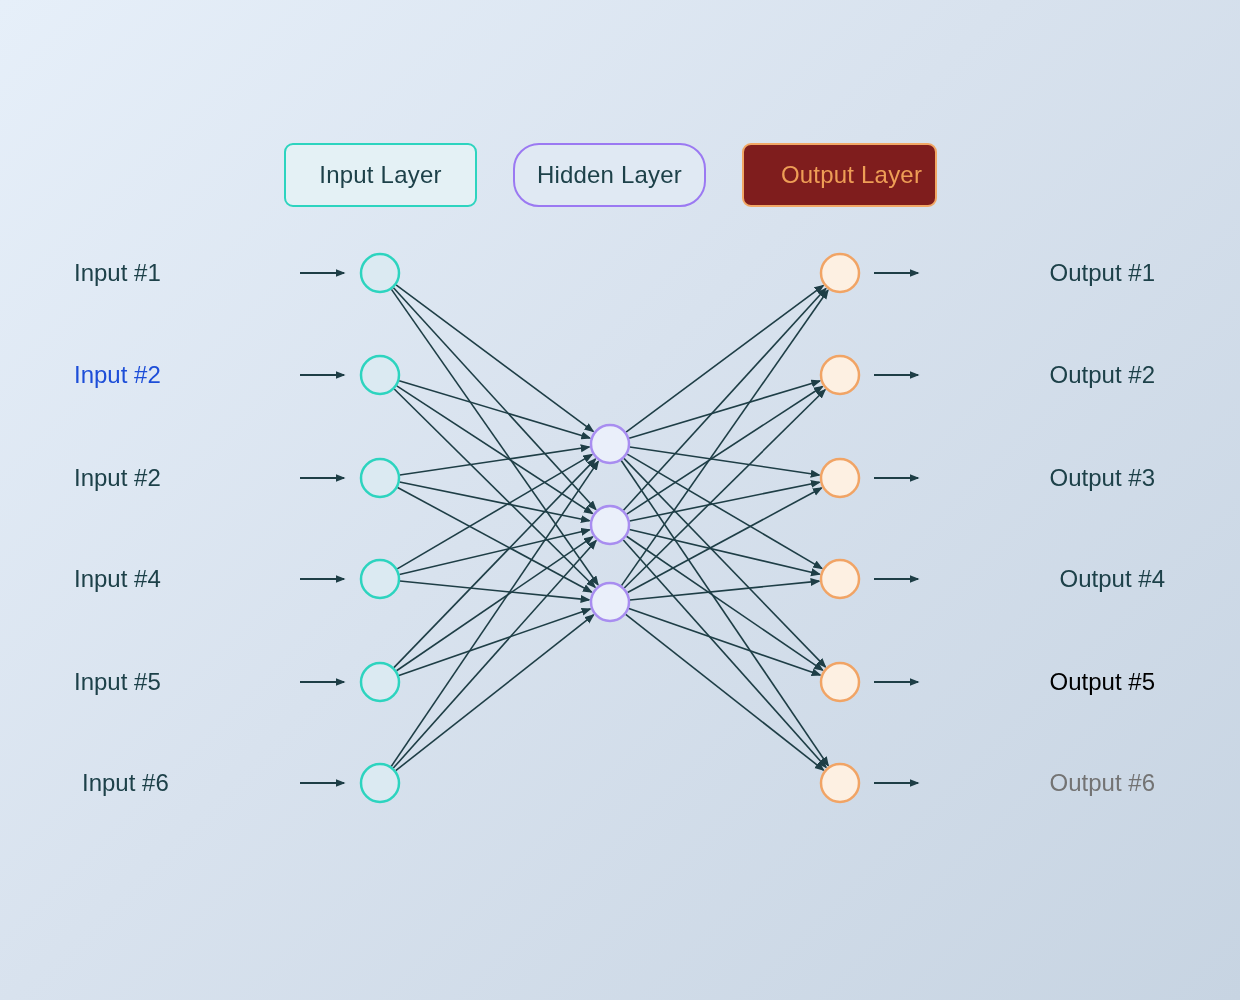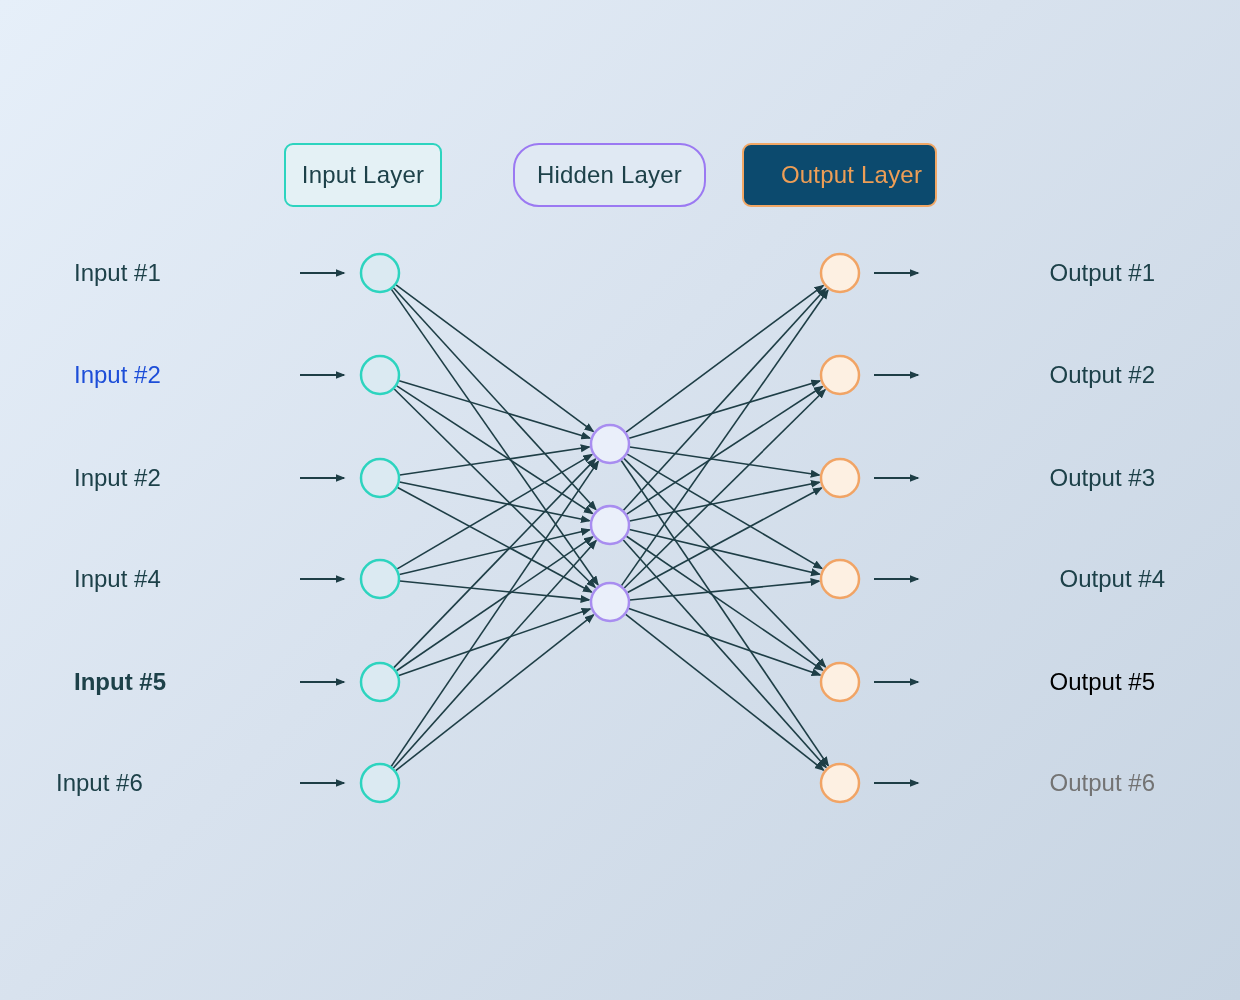--- a/index.html
+++ b/index.html
@@ -10,21 +10,21 @@
   }
   .stage{position:absolute;inset:0;}
   svg#net-svg{position:absolute;left:0;top:0;}
   .legend{position:absolute;top:143px;left:0;width:100%;height:64px;}
   .legend-box{
     position:absolute;top:0;height:64px;box-sizing:border-box;
     border:2px solid;border-radius:9px;
     display:flex;align-items:center;justify-content:center;
     font-size:24px;font-weight:500;letter-spacing:.2px;
   }
-  .legend-input {left:284px;width:158px;}
+  .legend-input {left:284px;width:193px;}
   .legend-hidden{left:513px;width:193px;}
   .legend-output{left:742px;width:195px;}
   .node-label{
     position:absolute;height:34px;line-height:34px;font-size:24px;
     white-space:nowrap;
   }
   .node-label.left {text-align:left;width:220px;}
   .node-label.right{text-align:right;width:220px;}
 </style>
 </head>
@@ -32,21 +32,21 @@
 
 <div class="stage">
 
   <div class="legend">
     <div class="legend-box legend-input" style="border-color: rgb(45, 212, 191); background: rgb(228, 241, 245); color: rgb(29, 65, 73);">
       <span>Input Layer</span>
     </div>
     <div class="legend-box legend-hidden" style="border-color: rgb(155, 121, 242); background: rgb(224, 233, 243); color: rgb(29, 65, 73); border-radius: 26px;">
       <span>Hidden Layer</span>
     </div>
-    <div class="legend-box legend-output" style="border-color: rgb(242, 167, 101); background: #0c4a6e; color: rgb(238, 158, 86); padding-left: 24px;">
+    <div class="legend-box legend-output" style="border-color: rgb(242, 167, 101); background: #7f1d1d; color: rgb(238, 158, 86); padding-left: 24px;">
       <span>Output Layer</span>
     </div>
   </div>
 
   <svg id="net-svg" width="1240" height="1000" viewBox="0 0 1240 1000">
       <defs>
         <marker id="ah" markerUnits="userSpaceOnUse" markerWidth="11" markerHeight="9" refX="8.5" refY="4" orient="auto">
           <path d="M0,0 L10,4 L0,8 Z" fill="#1e3e46"></path>
         </marker>
       </defs>
@@ -113,22 +113,22 @@
       <circle cx="840" cy="682" r="19" fill="#fdf0e2" stroke="#f1a465" stroke-width="2.5"></circle>
       <line x1="874" y1="783" x2="918" y2="783" stroke="#1e3e46" stroke-width="1.8" marker-end="url(#ah)"></line>
       <circle cx="840" cy="783" r="19" fill="#fdf0e2" stroke="#f1a465" stroke-width="2.5"></circle>
     </svg>
 
   <div id="labels">
       <div class="node-label left" style="color: rgb(29, 65, 73); top: 256px; left: 74px;">Input #1</div>
       <div class="node-label left" style="color: #1d4ed8; top: 358px; left: 74px;">Input #2</div>
       <div class="node-label left" style="color: rgb(29, 65, 73); top: 461px; left: 74px;">Input #2</div>
       <div class="node-label left" style="color: rgb(29, 65, 73); top: 562px; left: 74px;">Input #4</div>
-      <div class="node-label left" style="color: rgb(29, 65, 73); top: 665px; left: 74px; font-weight: bold;">Input #5</div>
-      <div class="node-label left" style="color: rgb(29, 65, 73); top: 766px; left: 56px;">Input #6</div>
+      <div class="node-label left" style="color: rgb(29, 65, 73); top: 665px; left: 74px;">Input #5</div>
+      <div class="node-label left" style="color: rgb(29, 65, 73); top: 766px; left: 82px;">Input #6</div>
       <div class="node-label right" style="color: rgb(29, 65, 73); top: 256px; left: 935px;">Output #1</div>
       <div class="node-label right" style="color: rgb(29, 65, 73); top: 358px; left: 935px;">Output #2</div>
       <div class="node-label right" style="color: rgb(29, 65, 73); top: 461px; left: 935px;">Output #3</div>
       <div class="node-label right" style="color: rgb(29, 65, 73); top: 562px; left: 935px; margin-left: 10px;">Output #4</div>
       <div class="node-label right" style="color: #000000; top: 665px; left: 935px;">Output #5</div>
       <div class="node-label right" style="color: #737373; top: 766px; left: 935px;">Output #6</div>
     </div>
 
 </div>
 

